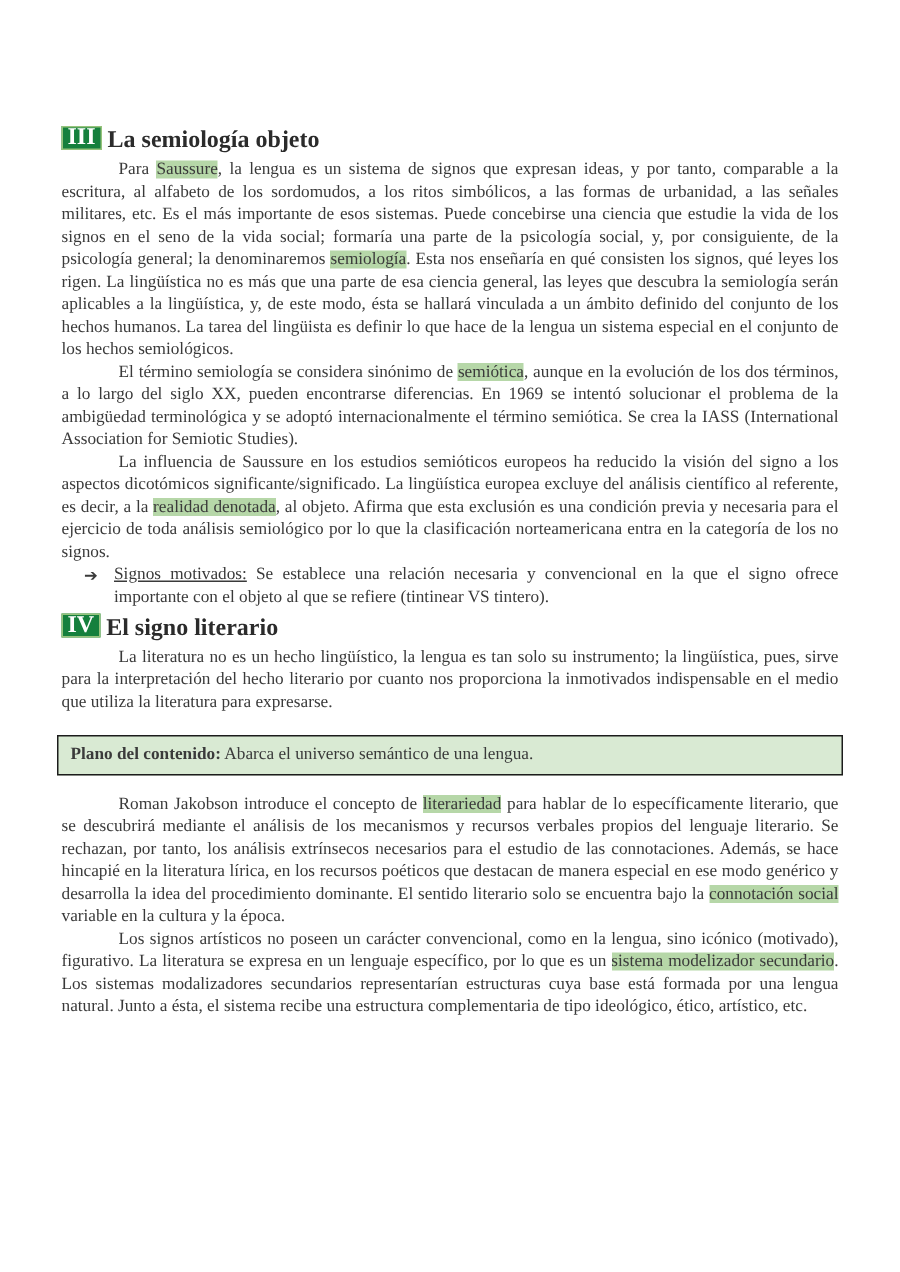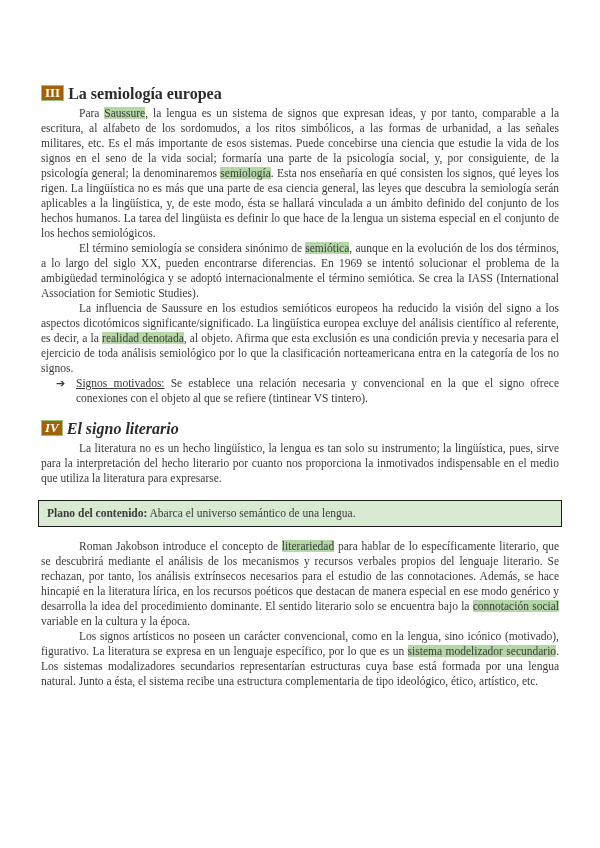--- a/index.html
+++ b/index.html
@@ -19,27 +19,27 @@
   }
   h2.heading {
     font-family: "Liberation Serif", serif;
     font-size: 16px;
     line-height: 19px;
     font-weight: bold;
     color: #2b2b2b;
     margin: 0 0 3px 0;
     text-align: left;
   }
-  h2.heading.second { margin-top: 13px; font-style: italic; }
+  h2.heading.second { margin-top: 3px; }
   .num-badge {
     display: inline-block;
-    background: #a16207;
+    background: #15803d;
     border: 1px solid #96c37c;
     color: #ffffff;
-    font-size: 13px;
+    font-size: 16px;
     line-height: 13px;
     font-weight: bold;
     padding: 0 3px 1px 3px;
     vertical-align: 2px;
   }
   p { margin: 0; }
   p.indent { text-indent: 38px; }
   mark.hl {
     background: #b6d7a8;
     color: inherit;
@@ -69,30 +69,30 @@
     text-align: left;
   }
   .infobox p { margin: 0; }
 </style>
 </head>
 <body>
 
 <div class="page">
 
   <section>
-    <h2 class="heading"><span class="num-badge">III</span> <span>La semiología europea</span></h2>
+    <h2 class="heading"><span class="num-badge">III</span> <span>La semiología objeto</span></h2>
 
     <p class="indent"><span>Para </span><mark class="hl">Saussure</mark><span>, la lengua es un sistema de signos que expresan ideas, y por tanto, comparable a la escritura, al alfabeto de los sordomudos, a los ritos simbólicos, a las formas de urbanidad, a las señales militares, etc. Es el más importante de esos sistemas. Puede concebirse una ciencia que estudie la vida de los signos en el seno de la vida social; formaría una parte de la psicología social, y, por consiguiente, de la psicología general; la denominaremos </span><mark class="hl">semiología</mark><span>. Esta nos enseñaría en qué consisten los signos, qué leyes los rigen. La lingüística no es más que una parte de esa ciencia general, las leyes que descubra la semiología serán aplicables a la lingüística, y, de este modo, ésta se hallará vinculada a un ámbito definido del conjunto de los hechos humanos. La tarea del lingüista es definir lo que hace de la lengua un sistema especial en el conjunto de los hechos semiológicos.</span></p>
 
     <p class="indent"><span>El término semiología se considera sinónimo de </span><mark class="hl">semiótica</mark><span>, aunque en la evolución de los dos términos, a lo largo del siglo XX, pueden encontrarse diferencias. En 1969 se intentó solucionar el problema de la ambigüedad terminológica y se adoptó internacionalmente el término semiótica. Se crea la IASS (International Association for Semiotic Studies).</span></p>
 
     <p class="indent"><span>La influencia de Saussure en los estudios semióticos europeos ha reducido la visión del signo a los aspectos dicotómicos significante/significado. La lingüística europea excluye del análisis científico al referente, es decir, a la </span><mark class="hl">realidad denotada</mark><span>, al objeto. Afirma que esta exclusión es una condición previa y necesaria para el ejercicio de toda análisis semiológico por lo que la clasificación norteamericana entra en la categoría de los no signos.</span></p>
 
 
-    <p class="bullet"><span class="arrow">➔</span><span class="underline">Signos motivados:</span><span> Se establece una relación necesaria y convencional en la que el signo ofrece conexiones con el objeto al que se refiere (tintinear VS tintero).</span></p>
+    <p class="bullet"><span class="arrow">➔</span><span class="underline">Signos motivados:</span><span> Se establece una relación necesaria y convencional en la que el signo ofrece importante con el objeto al que se refiere (tintinear VS tintero).</span></p>
   </section>
 
   <section>
     <h2 class="heading second"><span class="num-badge">IV</span> <span>El signo literario</span></h2>
 
     <p class="indent">La literatura no es un hecho lingüístico, la lengua es tan solo su instrumento; la lingüística, pues, sirve para la interpretación del hecho literario por cuanto nos proporciona la inmotivados indispensable en el medio que utiliza la literatura para expresarse.</p>
 
     <div class="infobox">
       <p><span class="bold">Plano del contenido:</span><span> Abarca el universo semántico de una lengua.</span></p>
     </div>

